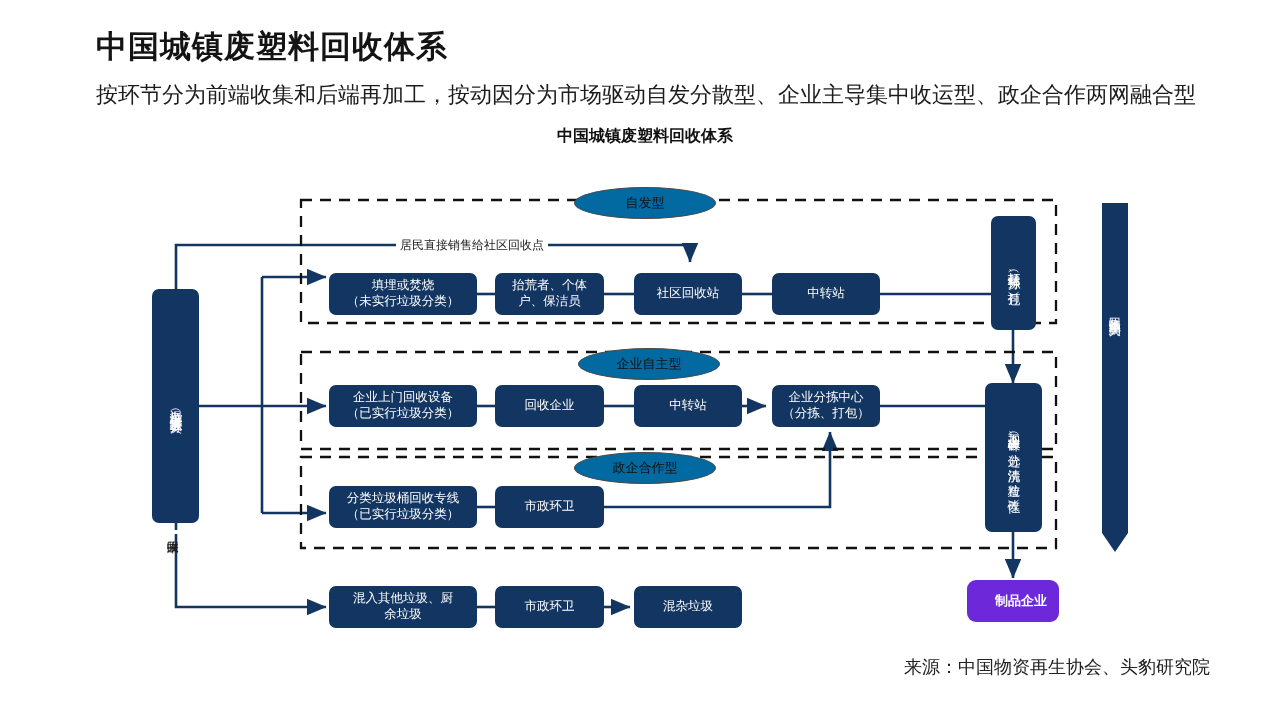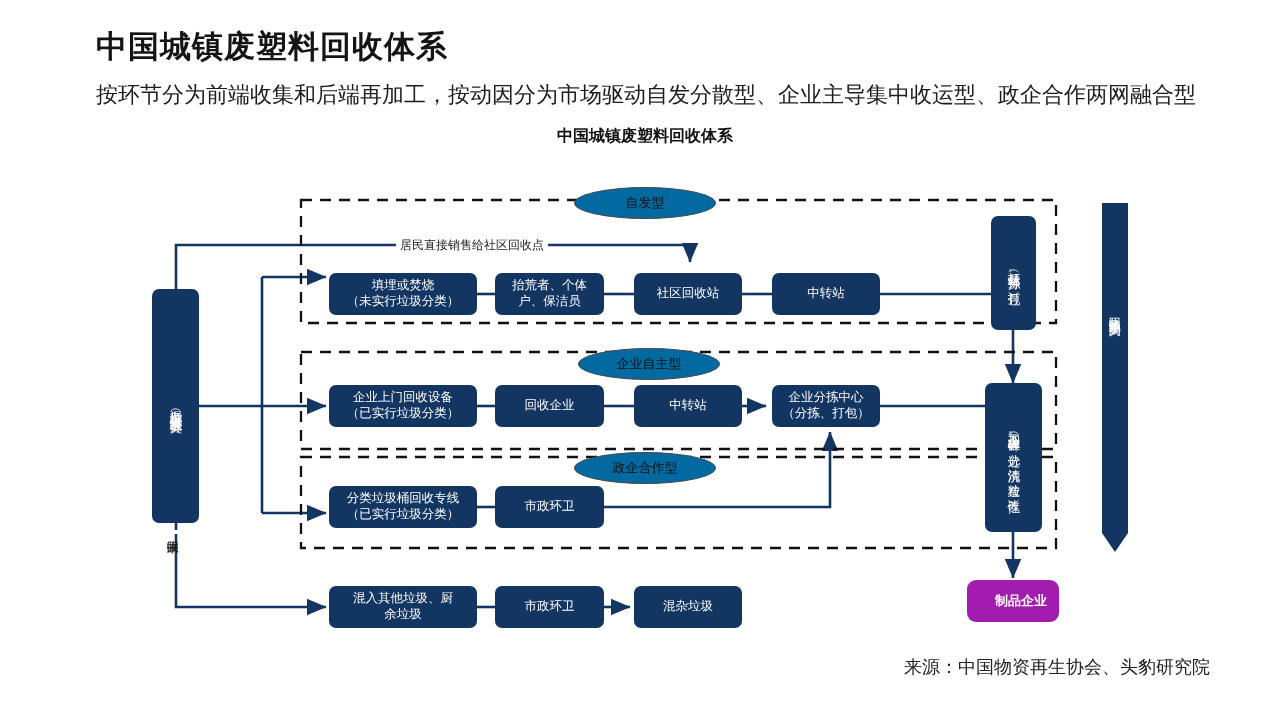--- a/index.html
+++ b/index.html
@@ -31,21 +31,21 @@
   #canvas{position:absolute;left:0;top:0;width:1280px;height:720px;}
 
   
   .node{
     position:absolute;box-sizing:border-box;
     background:#123561;border-radius:7px;
     color:#ffffff;display:flex;align-items:center;justify-content:center;
     text-align:center;line-height:1.25;font-size:12.5px;
     padding:2px 4px;
   }
-  .node.bright{background:#a21caf;font-weight:bold;border-radius:9px;font-size:13px;padding-left:20px;}
+  .node.bright{background:#6d28d9;font-weight:bold;border-radius:9px;font-size:13px;padding-left:20px;}
   .node.vert{
     writing-mode:vertical-rl;text-orientation:upright;
     letter-spacing:1px;line-height:1.35;
   }
   .node .l2{display:block;}
 
   
   .etag{
     position:absolute;box-sizing:border-box;
     background:#0369a1;border:1.4px solid #4a4a4a;border-radius:50%;

